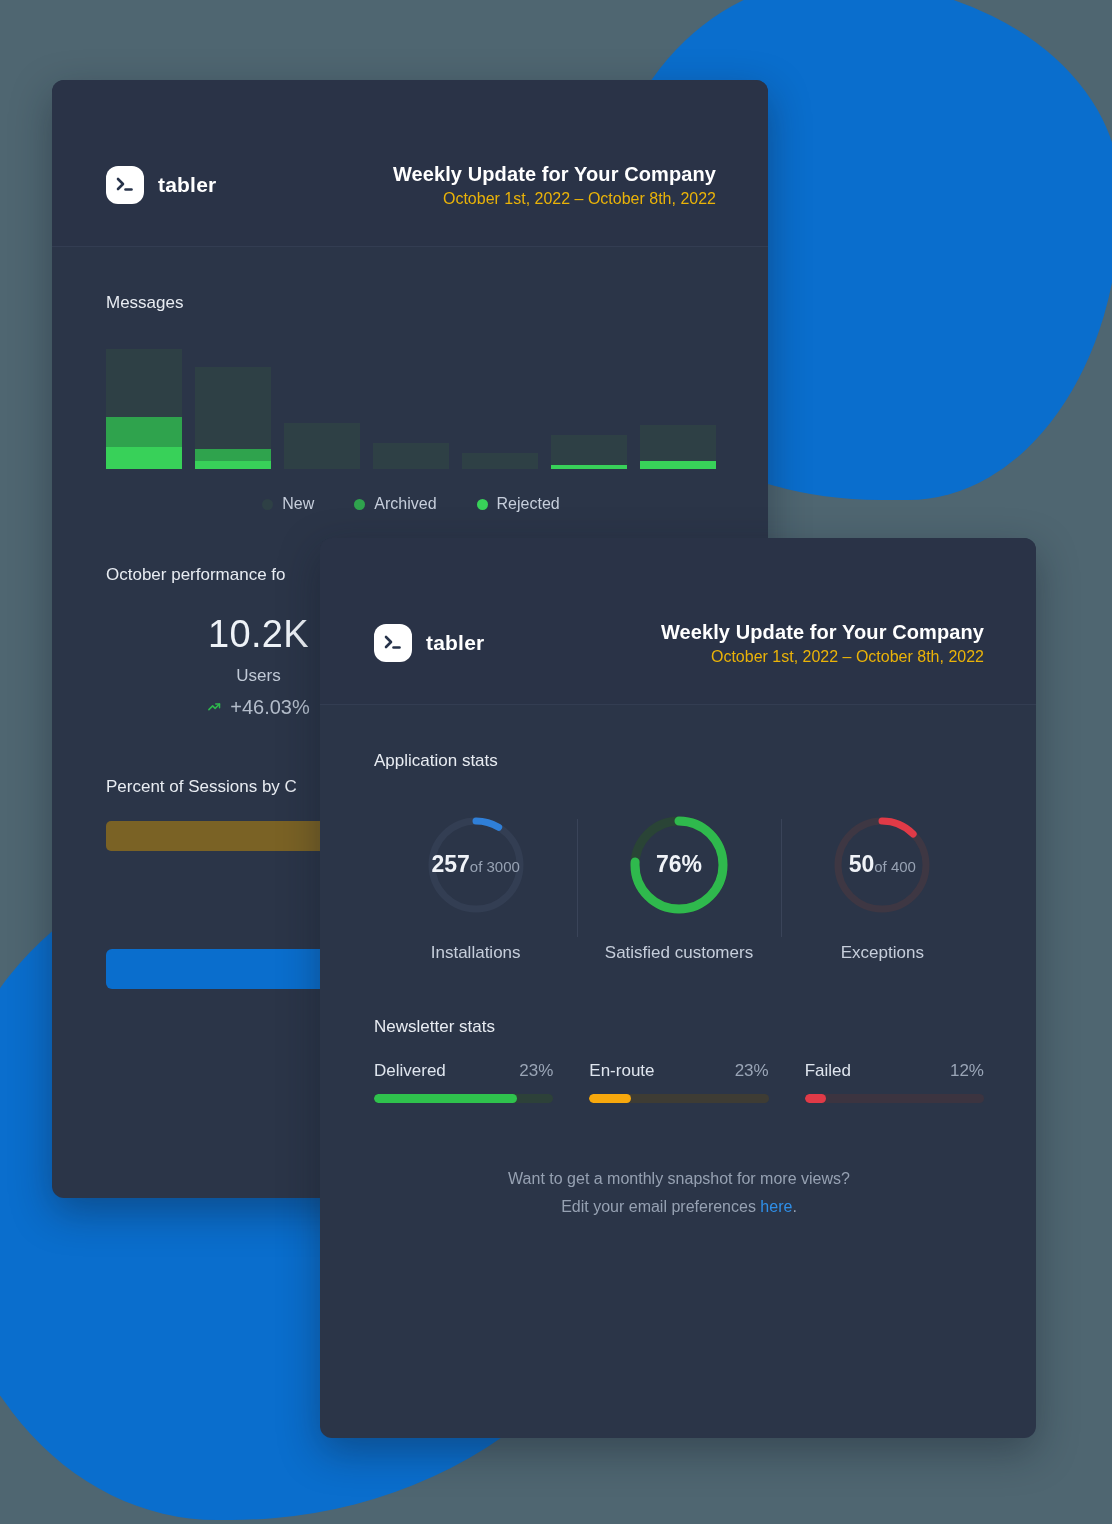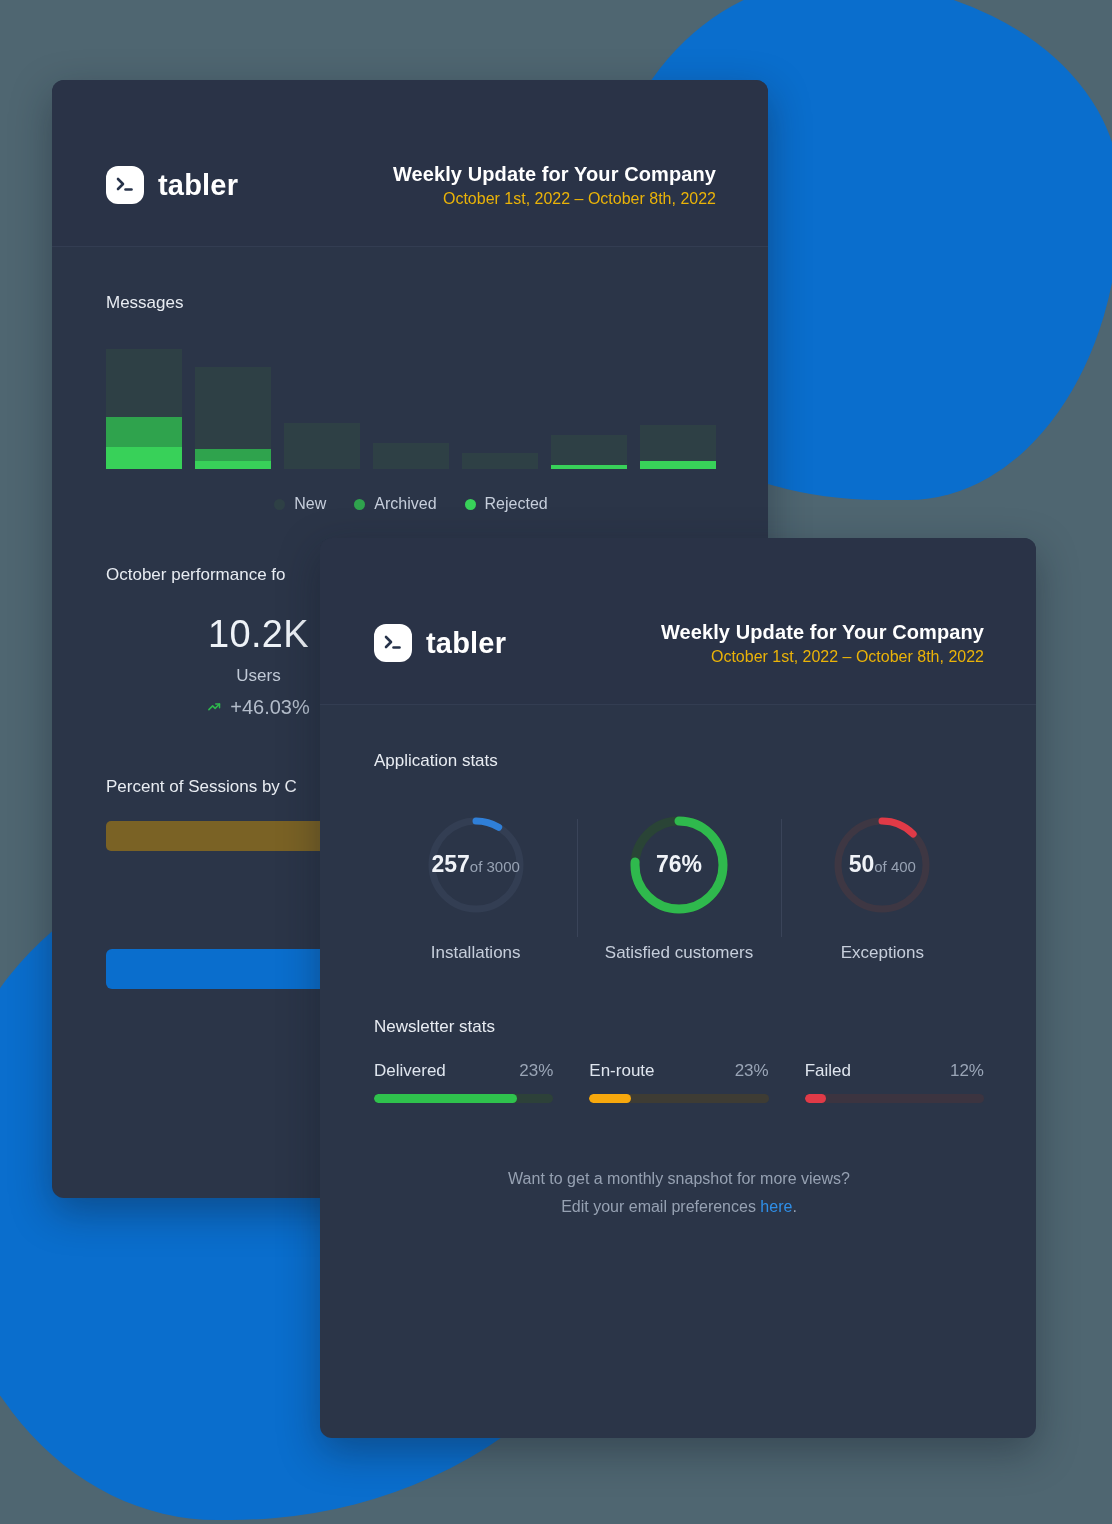--- a/index.html
+++ b/index.html
@@ -39,38 +39,38 @@
     padding: 44px 52px 0 54px;
     height: 167px;
     background: #2a3347;
     border-bottom: 1px solid #333d52;
   }
   .brand { display: flex; align-items: center; gap: 14px; }
   .brand-mark {
     width: 38px; height: 38px; background: #fff; border-radius: 12px;
     display: flex; align-items: center; justify-content: center;
   }
-  .brand-name { color: #fff; font-size: 29px; font-weight: 600; letter-spacing: .2px; }
+  .brand-name { color: #fff; font-size: 21px; font-weight: 600; letter-spacing: .2px; }
   .header-text { text-align: right; }
   .header-title { color: #fff; font-size: 20px; font-weight: 700; letter-spacing: .1px; }
   .header-sub { color: #eab308; font-size: 16px; margin-top: 4px; }
 
   .card-body { padding: 46px 52px 0 54px; }
 
   .section-title { color: #e8ecf2; font-size: 17px; font-weight: 500; }
 
   
   .bars { display: flex; align-items: flex-end; gap: 13px; height: 120px; margin-top: 36px; }
   .bar-col { flex: 1; display: flex; flex-direction: column; justify-content: flex-end; }
   .seg { width: 100%; display: block; }
   .seg-new      { background: #2e4045; }
   .seg-archived { background: #2fa34d; }
   .seg-rejected { background: #38d159; }
 
-  .legend { display: flex; justify-content: center; gap: 28px; margin-top: 26px; }
+  .legend { display: flex; justify-content: center; gap: 40px; margin-top: 26px; }
   .legend-item { display: flex; align-items: center; gap: 9px; color: #c6cedb; font-size: 16px; }
   .dot { width: 11px; height: 11px; border-radius: 50%; display: block; }
 
   
   .stat-wrap { margin-top: 52px; }
   .stat-row { display: flex; margin-top: 28px; }
   .stat { flex: 1; text-align: center; }
   .stat-value { color: #eef2f7; font-size: 38px; font-weight: 400; letter-spacing: .3px; }
   .stat-label { color: #c0c9d6; font-size: 17px; margin-top: 10px; }
   .stat-delta { display: flex; align-items: center; justify-content: center; gap: 8px; margin-top: 10px; color: #b4bdcb; font-size: 20px; }

